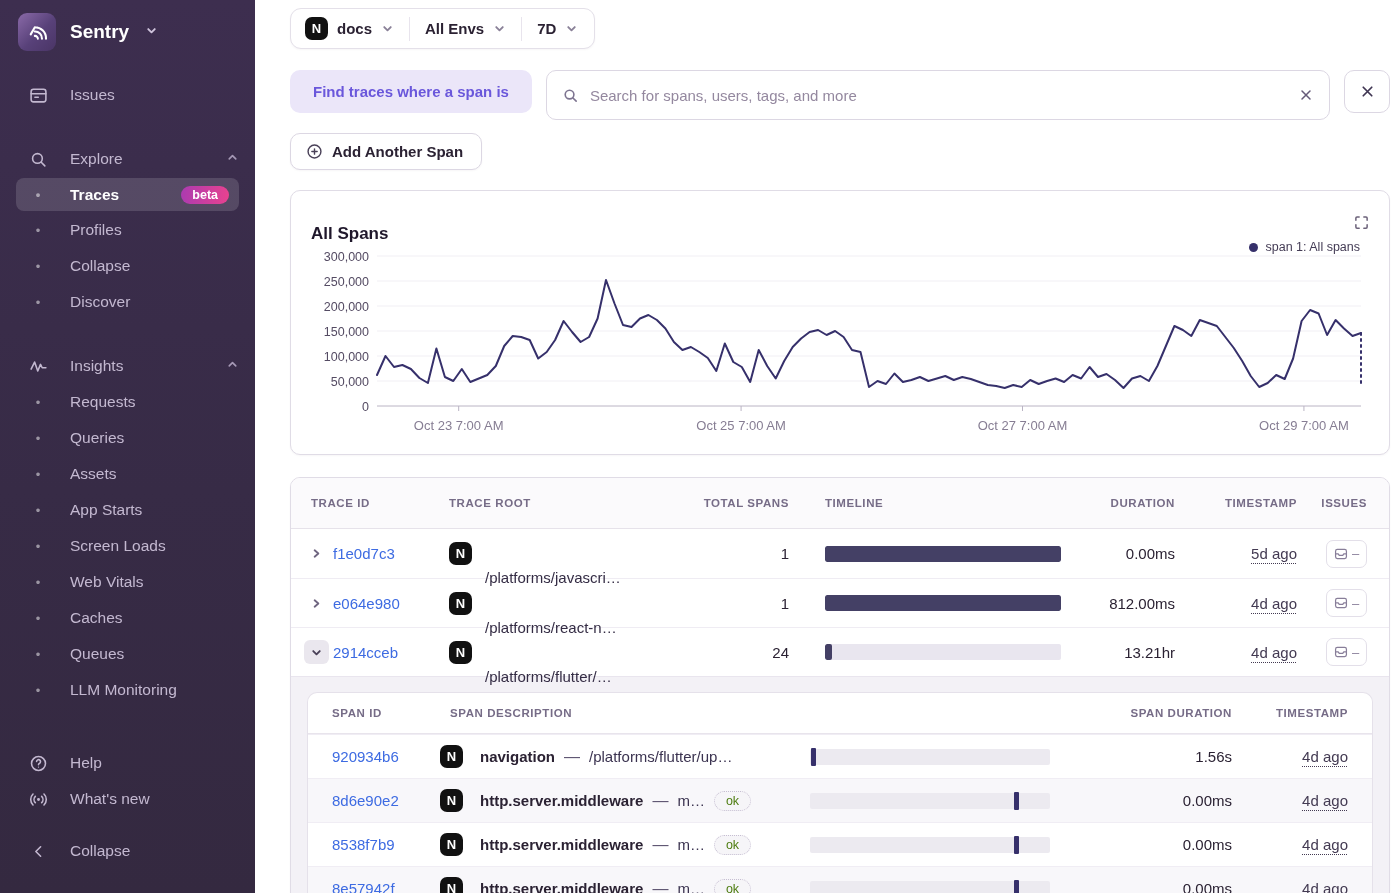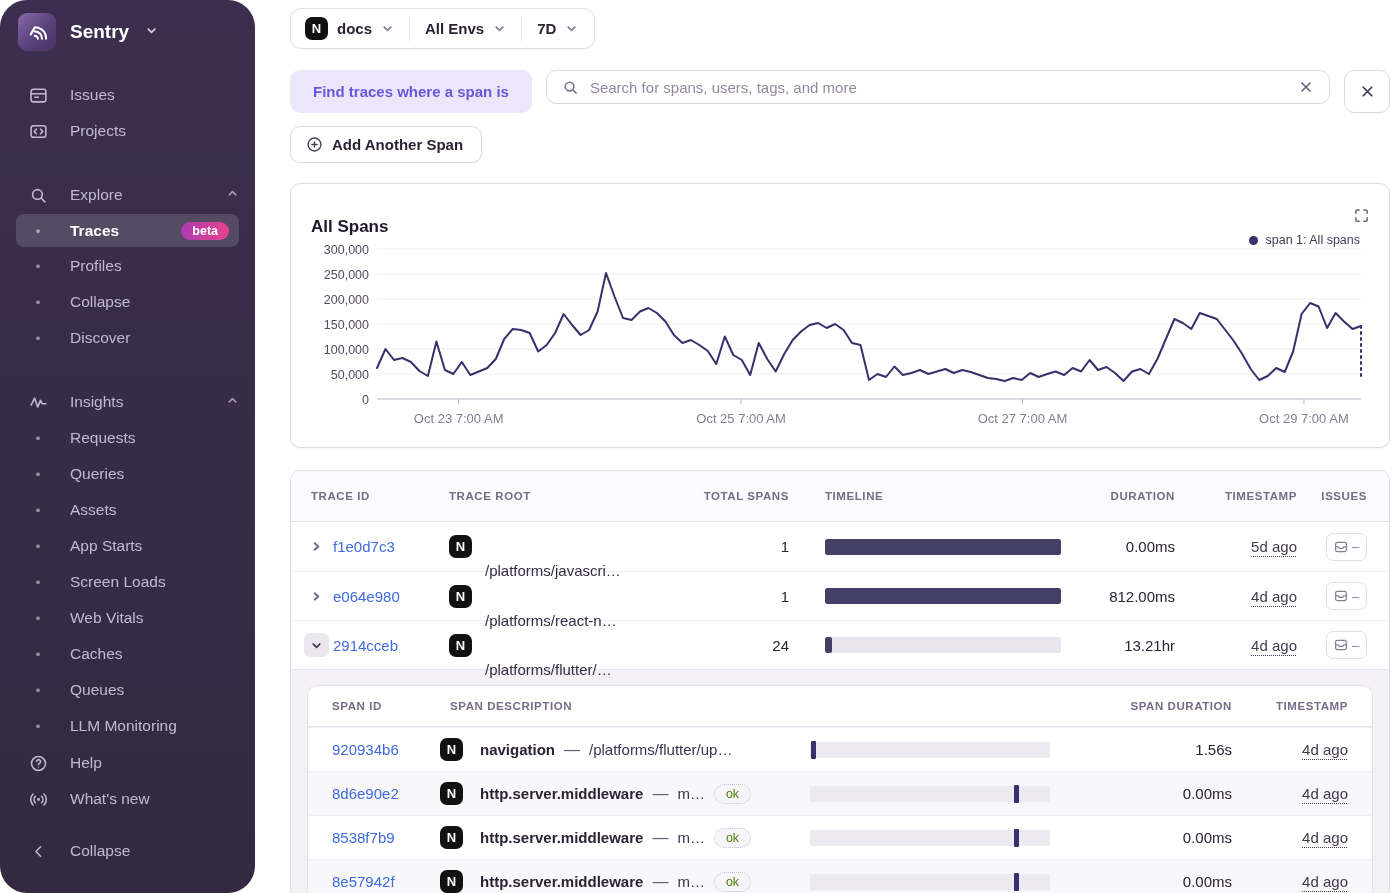--- a/index.html
+++ b/index.html
@@ -3,21 +3,21 @@
 <meta charset="utf-8">
 <style>
   * { margin:0; padding:0; box-sizing:border-box; }
   html,body { width:1400px; height:893px; overflow:hidden; background:#fff;
               font-family:"Liberation Sans", sans-serif; color:#2b2233; }
   .app { display:flex; width:1400px; height:893px; }
 
   
   .sidebar { width:255px; min-width:255px; height:893px;
     background:linear-gradient(180deg,#3d2e4f 0%,#372b46 55%,#342940 100%);
-    display:flex; flex-direction:column; padding-bottom:10px;border-radius:27px; }
+    display:flex; flex-direction:column; padding-bottom:10px; }
   .brand { display:flex; align-items:center; gap:14px; padding:13px 16px 10px 18px; }
   .brand-logo { width:38px; height:38px; border-radius:9px;
     background:linear-gradient(135deg,#8a6aa8 0%,#584179 55%,#4a3566 100%);
     display:flex; align-items:center; justify-content:center; }
   .brand-logo svg { width:26px; height:26px; fill:none; stroke:#fff; stroke-width:1.9; stroke-linecap:round; }
   .brand-name { color:#fff; font-size:19px; font-weight:700; }
   .brand-chev { color:#cfc4dc; margin-left:2px; }
   .brand-chev svg { width:13px; height:13px; fill:none; stroke:currentColor; stroke-width:2; stroke-linecap:round; stroke-linejoin:round; }
 
   nav.side-nav { display:flex; flex-direction:column; margin-top:16px; }
@@ -46,21 +46,21 @@
   .seg-divider { width:1px; height:24px; background:#e8e4ed; margin:0 15px; }
   .nx-icon { width:23px; height:23px; background:#111; border-radius:7px; color:#fff;
     display:flex; align-items:center; justify-content:center; font-size:13px; font-weight:700; }
   .chev { color:#8a8198; display:flex; }
   .chev svg { width:13px; height:13px; fill:none; stroke:currentColor; stroke-width:2; stroke-linecap:round; stroke-linejoin:round; }
 
   .search-row { display:flex; align-items:flex-start; gap:14px; margin-top:21px; }
   .find-pill { display:flex; align-items:center; background:#ebe6f9; color:#6a57db;
     font-weight:700; font-size:15px; padding:0 23px; border-radius:10px; height:43px; }
   .search-box { flex:1; display:flex; align-items:center; gap:11px; border:1px solid #dcd7e3;
-    border-radius:10px; padding:0 15px 0 15px; height:34px; background:#fff; }
+    border-radius:10px; padding:0 15px 0 15px; height:50px; background:#fff; }
   .search-box .ic svg { width:17px; height:17px; fill:none; stroke:#7d7490; stroke-width:1.7; stroke-linecap:round; display:block; }
   .search-box input { flex:1; border:none; outline:none; font-size:15px; color:#2b2233;
     font-family:"Liberation Sans",sans-serif; background:transparent; }
   .search-box input::placeholder { color:#94889f; }
   .icon-btn { display:flex; align-items:center; justify-content:center; cursor:pointer; color:#655a78; }
   .icon-btn svg { width:16px; height:16px; fill:none; stroke:currentColor; stroke-width:1.7; stroke-linecap:round; display:block; }
   .remove-span-btn { width:46px; height:43px; border:1px solid #dcd7e3; border-radius:10px;
     background:#fff; display:flex; align-items:center; justify-content:center; color:#3f3552; cursor:pointer; }
   .remove-span-btn svg { width:17px; height:17px; fill:none; stroke:currentColor; stroke-width:1.8; stroke-linecap:round; }
 
@@ -145,29 +145,20 @@
     </div>
     <nav class="side-nav" id="side-nav">
         <div class="nav-row">
           <span class="ic">
             <svg viewBox="0 0 18 18">
               <rect x="2" y="3" width="14" height="12" rx="2.2"></rect>
               <path d="M2 7.3h14M5.6 10.6h3.2"></path>
             </svg>
           </span>
           <span>Issues</span>
-        </div>
-        <div class="nav-row">
-          <span class="ic">
-            <svg viewBox="0 0 18 18">
-              <rect x="2" y="3.5" width="14" height="11" rx="2.2"></rect>
-              <path d="M7 6.8 4.9 9 7 11.2M11 6.8 13.1 9 11 11.2"></path>
-            </svg>
-          </span>
-          <span>Projects</span>
         </div>
         <div class="nav-gap"></div>
         <div class="nav-row">
           <span class="ic">
             <svg viewBox="0 0 18 18">
               <circle cx="8" cy="8" r="4.6"></circle>
               <path d="M11.6 11.6 15 15"></path>
             </svg>
           </span>
           <span>Explore</span>

